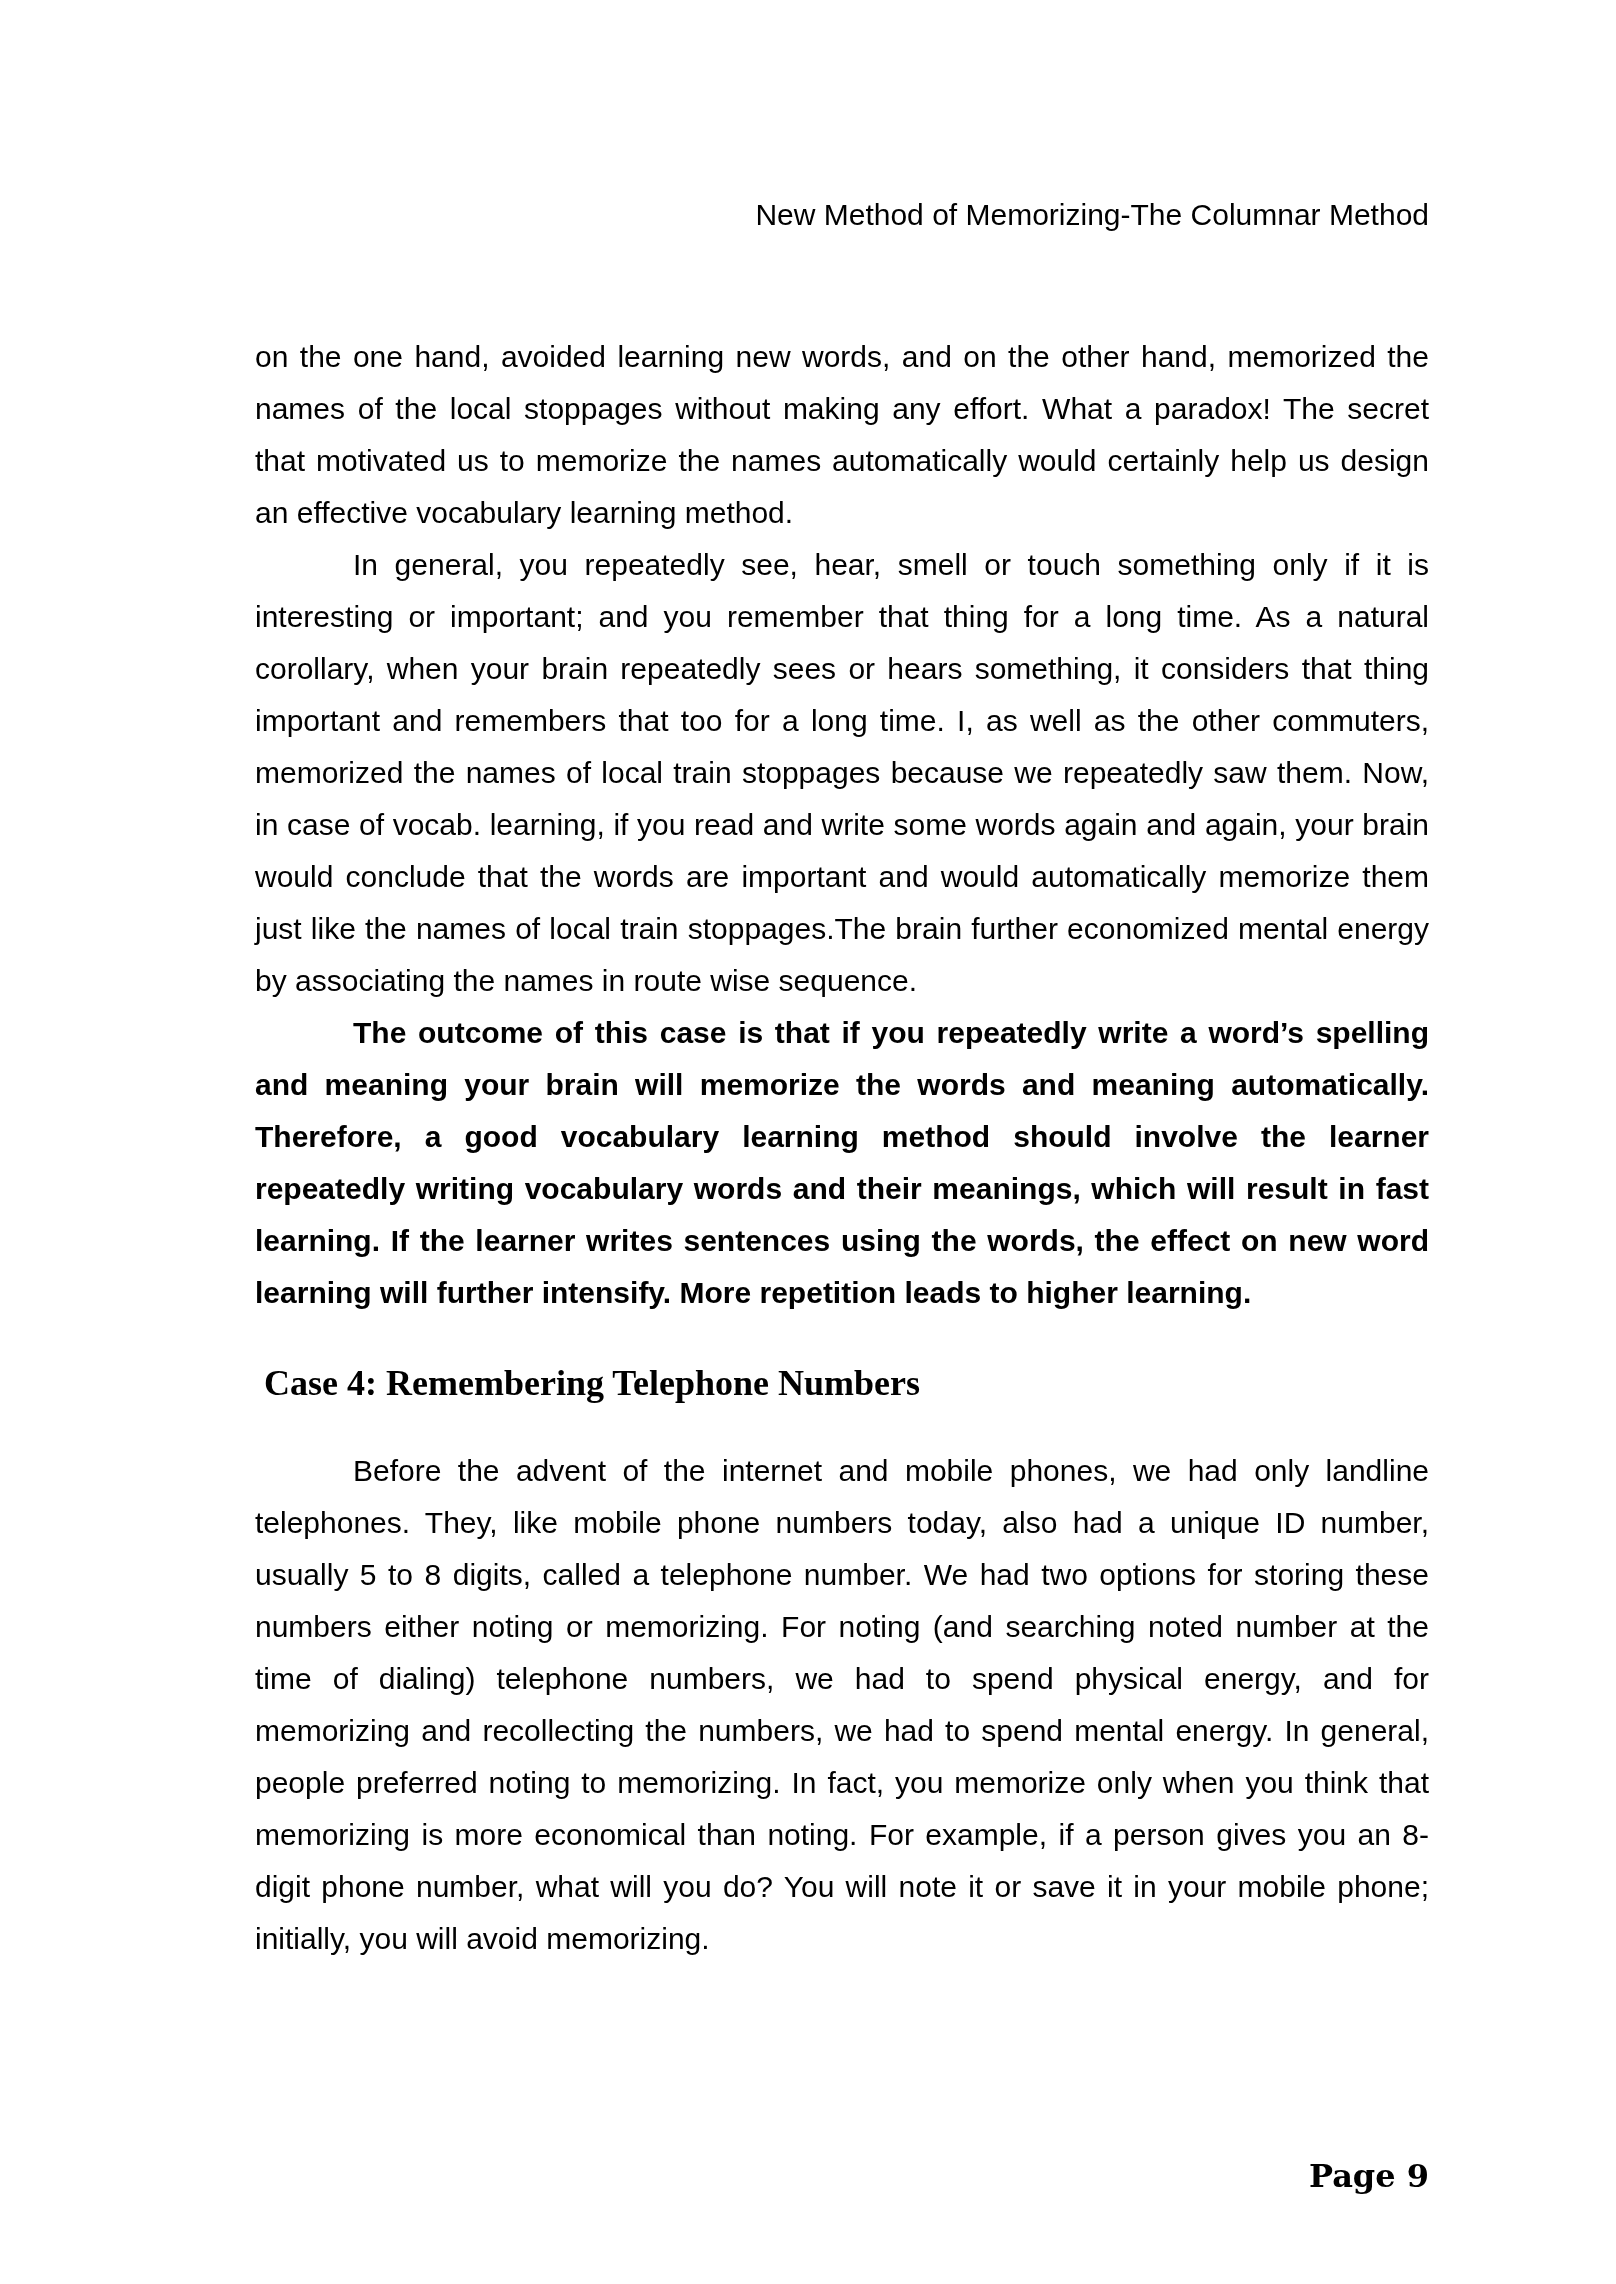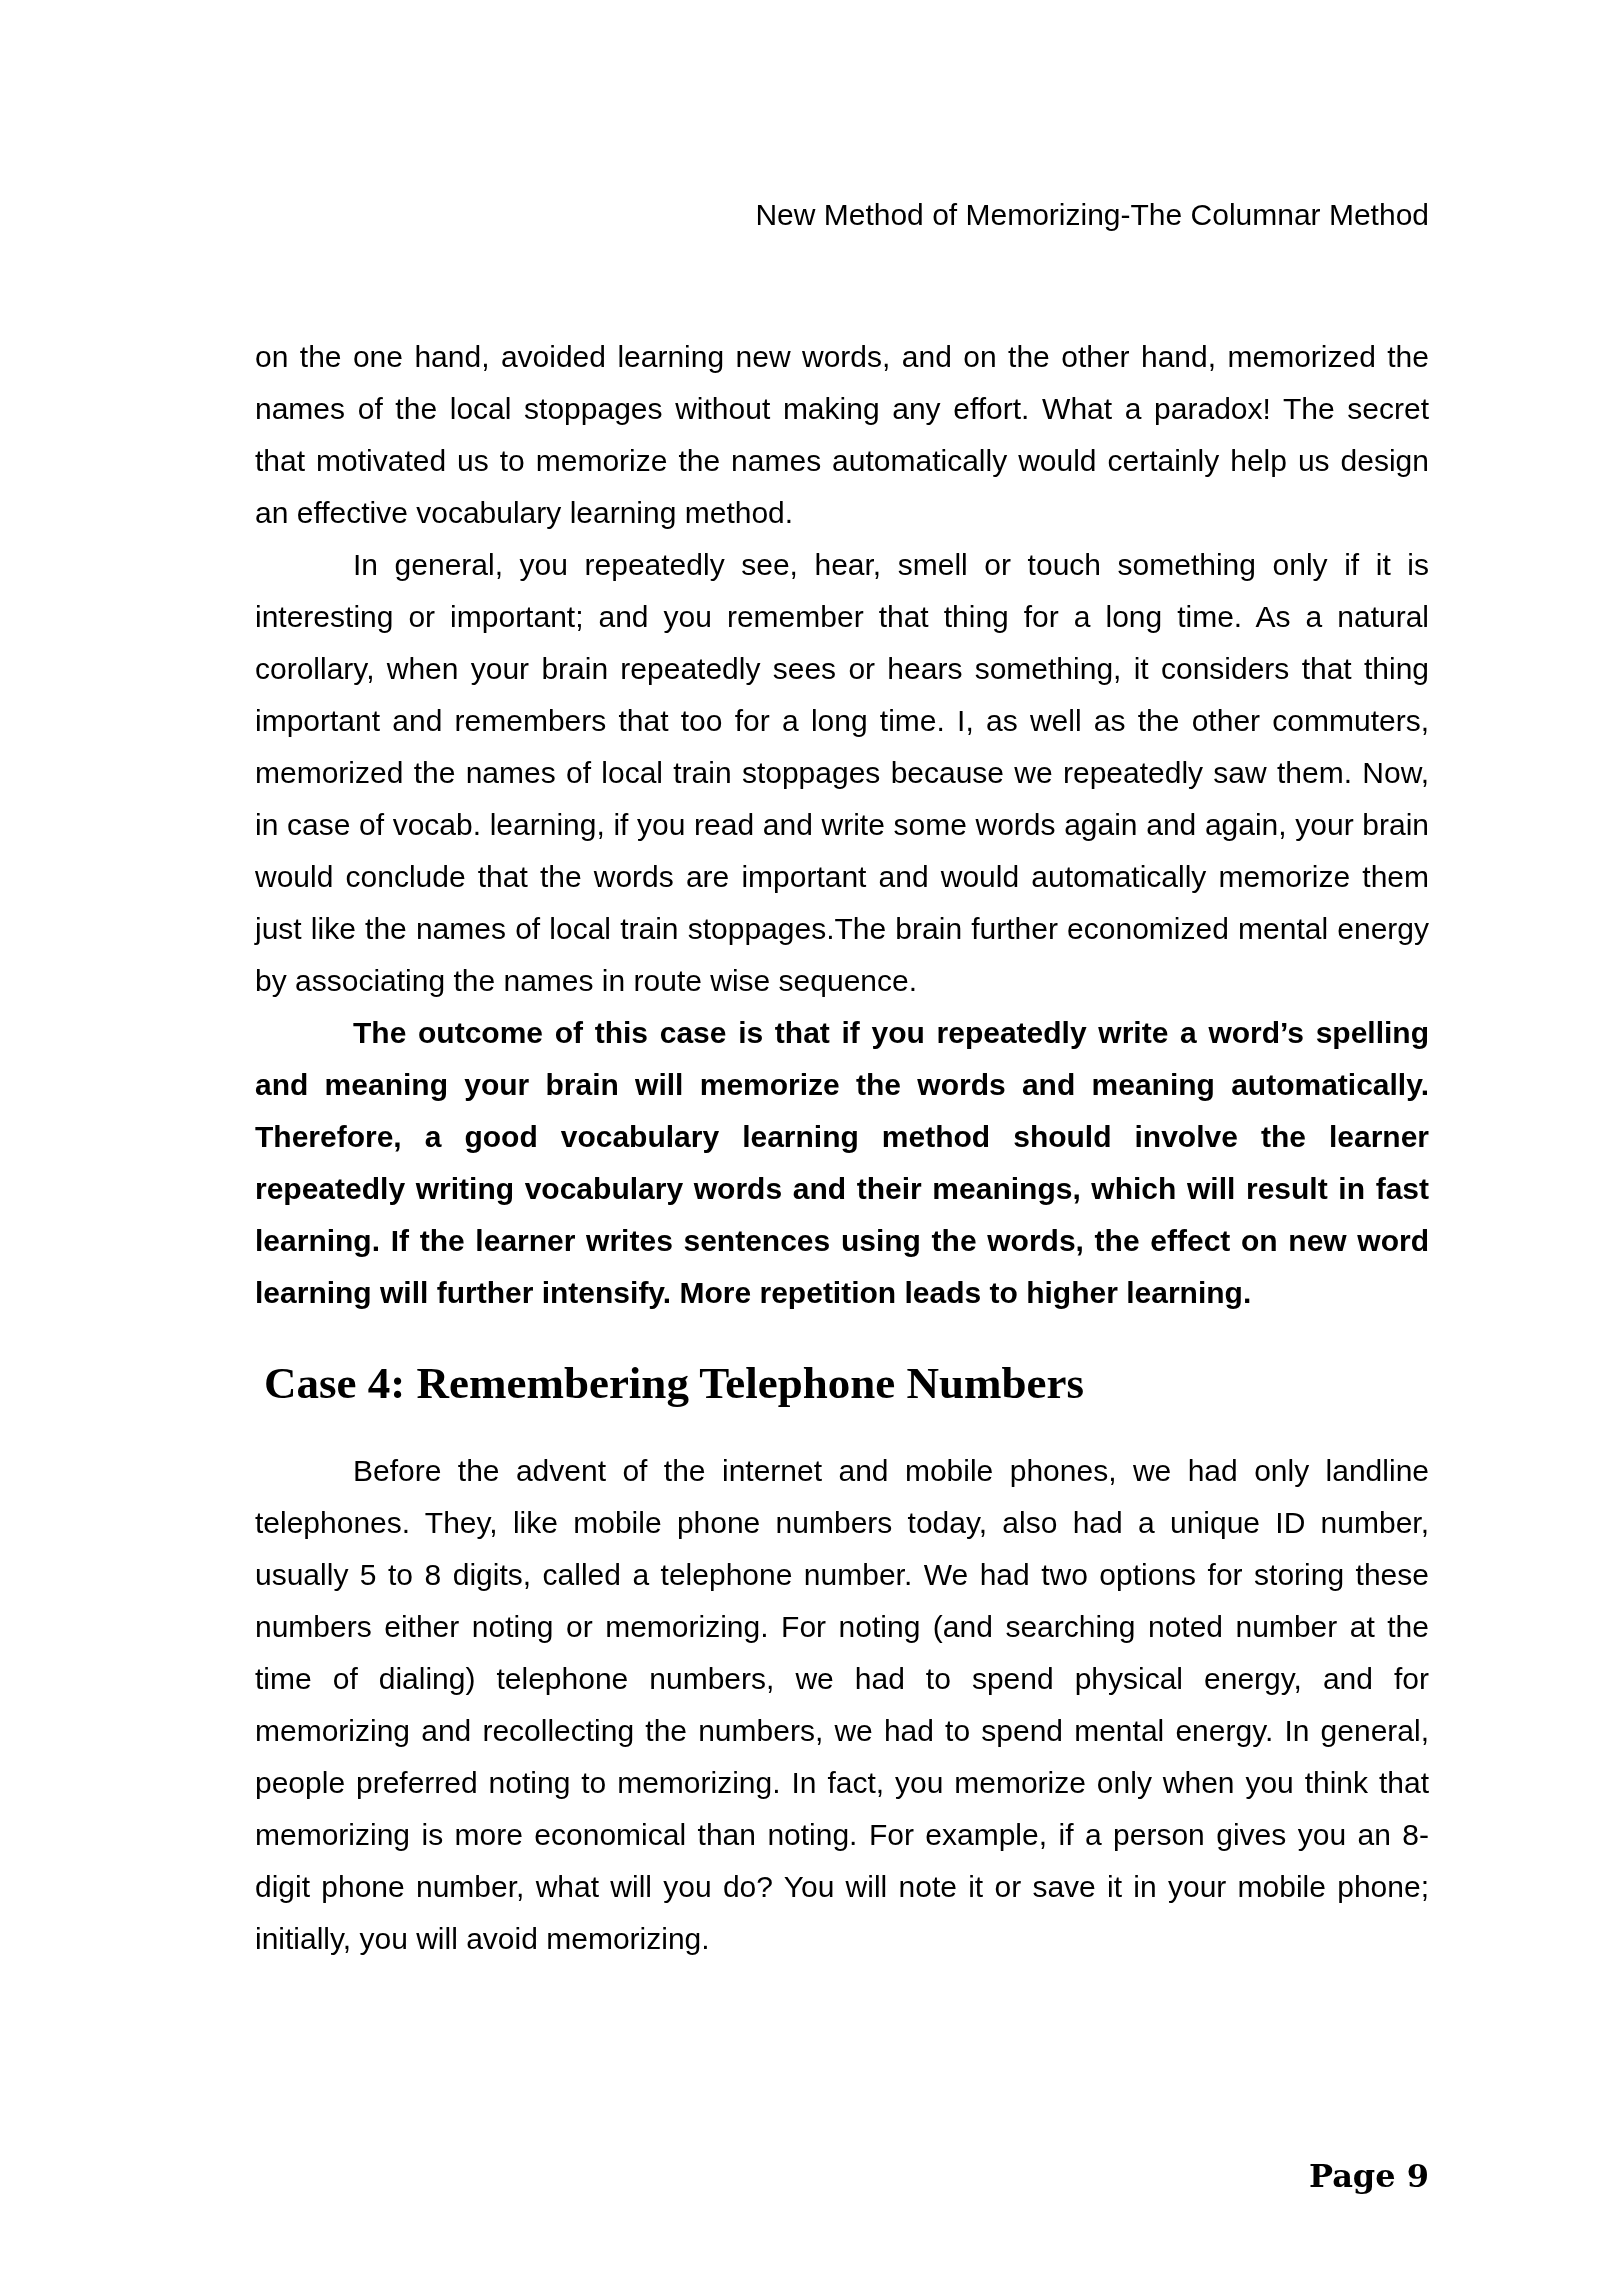--- a/index.html
+++ b/index.html
@@ -50,21 +50,21 @@
     }
     .section-heading {
       font-size: 30px;
       font-weight: bold;
       line-height: 52px;
       margin: 33px 0 0 0;
     }
     .case-heading {
       font-family: "Liberation Serif", serif;
       font-weight: bold;
-      font-size: 45px;
+      font-size: 36px;
       line-height: 52px;
       margin: 38px 0 0 9px;
     }
     .para.after-case {
       margin-top: 36px;
     }
     .page-number {
       position: absolute;
       right: 187px;
       top: 2160px;

